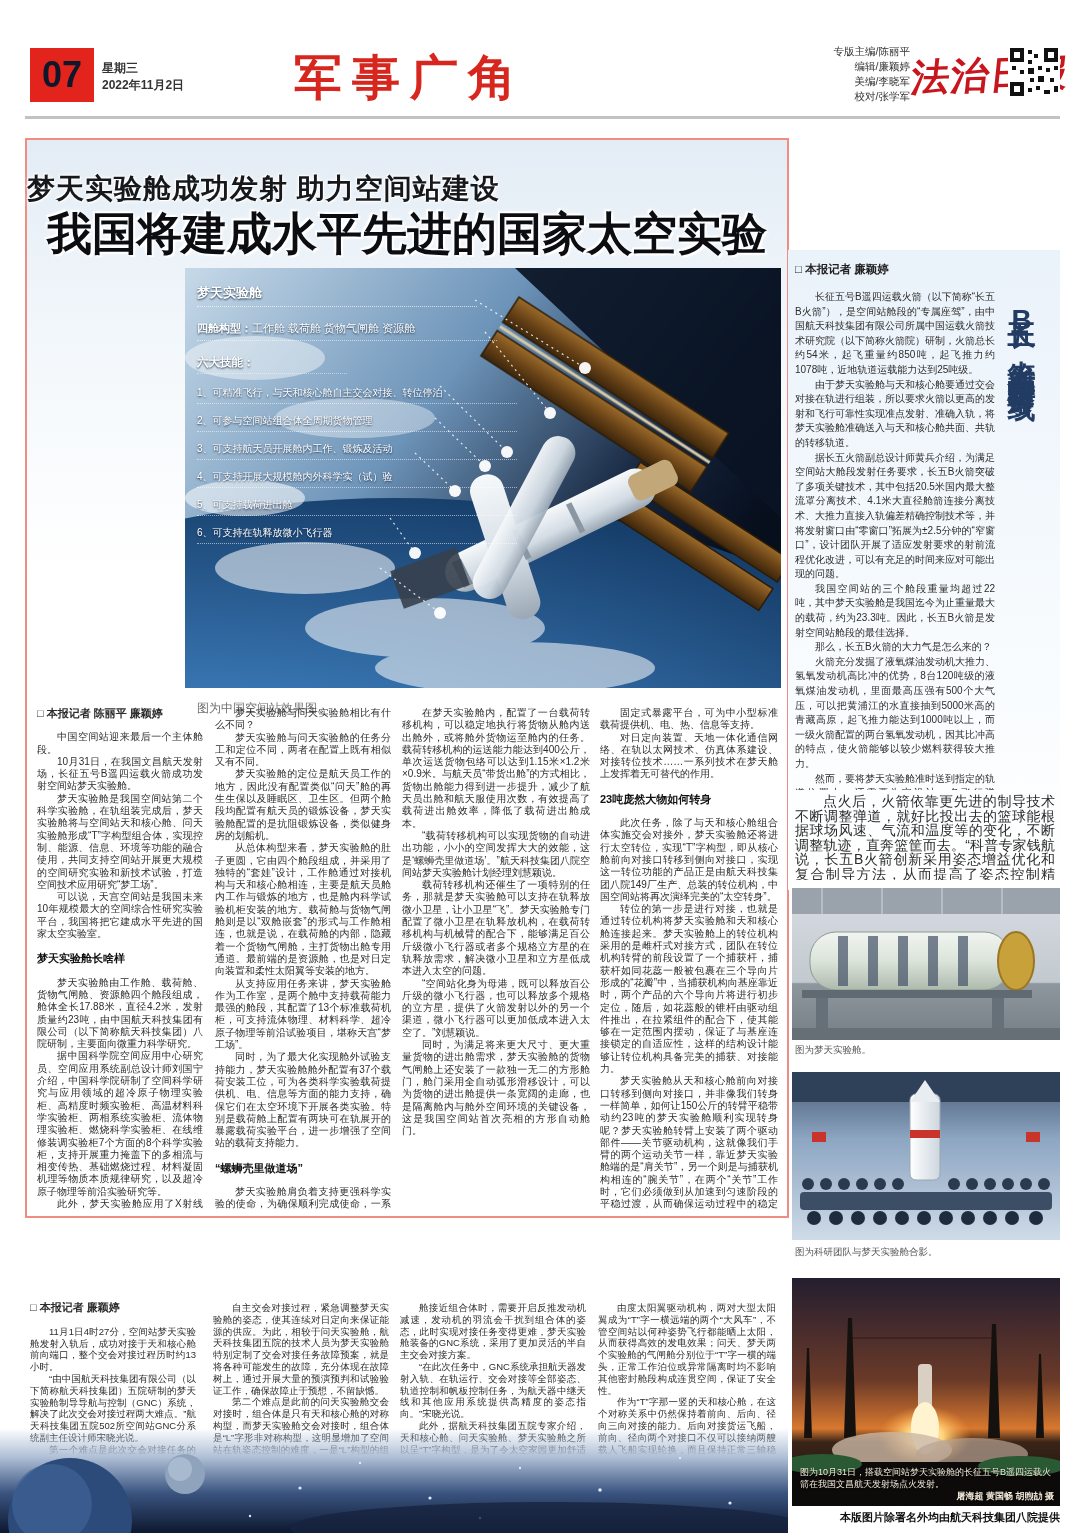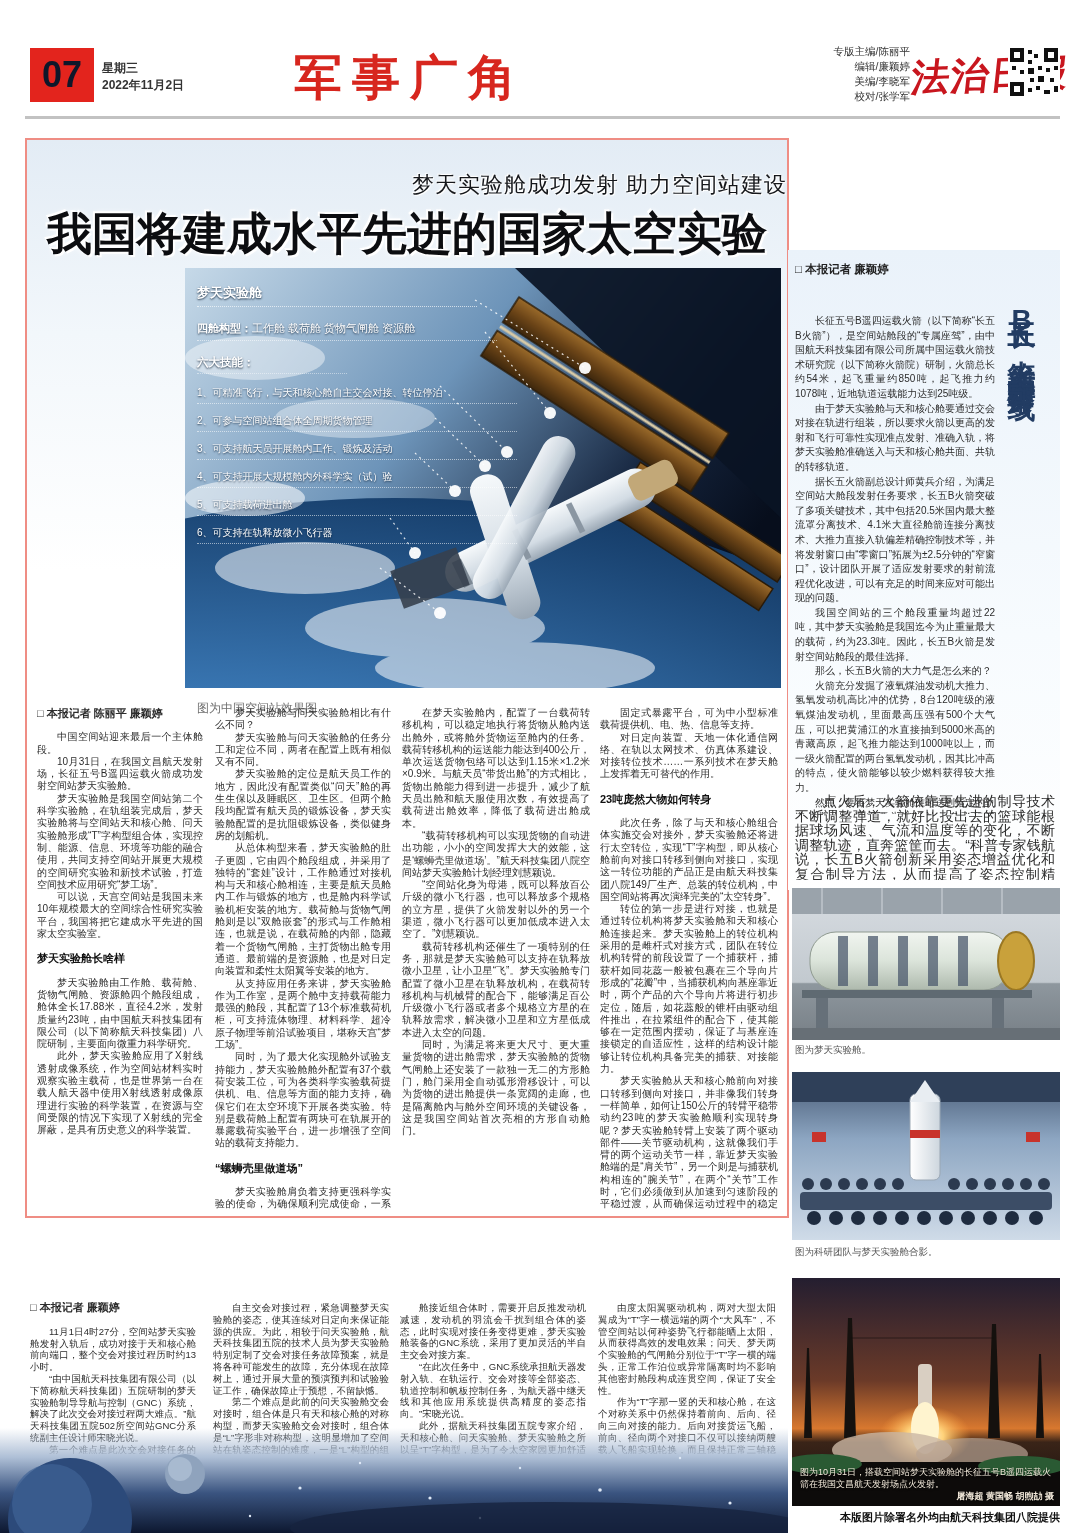--- a/index.html
+++ b/index.html
@@ -13,21 +13,21 @@
            font-size:48px;font-weight:900;color:#d7261e;letter-spacing:10px;}
   .staff{position:absolute;left:818px;top:44px;width:92px;font-size:10.5px;line-height:15px;color:#333;text-align:right;}
   .staff span{display:block;}
   .masthead{position:absolute;left:912px;top:50px;font-family:"Liberation Serif",serif;
            font-size:38px;font-weight:bold;color:#c8161e;transform:skewX(-8deg) rotate(-2deg);letter-spacing:1px;}
   .qr{position:absolute;left:1008px;top:46px;width:52px;height:52px;}
   .header-rule{position:absolute;left:25px;top:116px;width:1035px;height:3px;background:#c2c2c2;}
   
   .frame{position:absolute;left:25px;top:138px;width:760px;height:1076px;border:2px solid #ef8d84;
          background:linear-gradient(180deg,#e3ecf5 0%,#f2f7fb 18%,#ffffff 40%);}
-  .kicker{position:absolute;left:0;right:0;top:30px;text-align:right;font-size:22px;font-weight:normal;color:#16181c;
+  .kicker{position:absolute;left:0;right:0;top:30px;text-align:left;font-size:28px;font-weight:bold;color:#16181c;
           text-shadow:0 0 5px #fff,1px 1px 0 #fff,-1px -1px 0 #fff;letter-spacing:1px;}
   .headline{position:absolute;left:0;right:0;top:64px;text-align:center;font-size:45px;font-weight:900;color:#0c0d10;
           letter-spacing:0px;text-shadow:0 0 6px #fff,2px 2px 0 #fff,-2px -2px 0 #fff;}
   .photo{position:absolute;left:158px;top:128px;width:596px;height:420px;overflow:hidden;}
   .photo svg{position:absolute;left:0;top:0;}
   .overlay{position:absolute;left:12px;top:16px;width:330px;color:#fff;
            text-shadow:0 1px 2px rgba(0,20,40,.8);}
   .ov-title{font-size:13px;font-weight:bold;border-bottom:1px dotted rgba(255,255,255,.65);
             padding-bottom:4px;margin-bottom:14px;width:280px;}
   .ov-config{font-size:11px;margin-bottom:14px;border-bottom:1px dotted rgba(255,255,255,.55);padding-bottom:4px;width:300px;}
@@ -44,21 +44,21 @@
   .c3{left:375px;width:188px;}
   .c4{left:573px;width:178px;}
   .para{margin:0;text-indent:2em;}
   .byline{font-weight:bold;text-indent:0 !important;margin:0 0 12px 0;font-size:11px;}
   .subhead{font-weight:bold;font-size:11px;text-indent:0 !important;margin:12px 0 12px 0;color:#111;}
   
   .sidebar-bg{position:absolute;left:788px;top:250px;width:272px;height:640px;
        background:linear-gradient(180deg,#eaf2fa 0%,#f7fbfe 60%,#ffffff 100%);}
   .sb-byline{position:absolute;left:795px;top:262px;font-size:11.5px;font-weight:bold;color:#222;}
   .sb-text{position:absolute;left:795px;top:290px;width:200px;height:500px;overflow:hidden;
-       font-size:10px;line-height:14.6px;text-align:justify;color:#2c2c2c;margin-top:24px;}
+       font-size:10px;line-height:14.6px;text-align:justify;color:#2c2c2c;}
   .sb-wide{position:absolute;left:795px;top:794px;width:260px;height:86px;overflow:hidden;
        font-size:14px;line-height:14.6px;text-align:justify;color:#2c2c2c;}
   .sb-vtitle{position:absolute;left:1002px;top:298px;height:480px;writing-mode:vertical-rl;text-orientation:upright;
        font-size:28px;font-weight:900;color:#223c63;letter-spacing:3px;}
   .sb-img{position:absolute;left:792px;width:268px;overflow:hidden;}
   .sb-cap{position:absolute;left:795px;font-size:9.5px;color:#555;}
   .launch-cap{position:absolute;left:8px;right:6px;bottom:4px;font-size:9px;line-height:12px;color:#f2e9da;
        text-shadow:0 1px 2px rgba(0,0,0,.9);}
   .launch-credit{text-align:right;display:block;font-weight:bold;}
   .provider{position:absolute;left:795px;top:1510px;width:265px;font-size:11px;font-weight:bold;color:#111;text-align:right;}
@@ -224,37 +224,38 @@
     <div class="photo-cap">图为中国空间站效果图。</div>
 
     <div class="col c1">
         <p class="para byline">□ 本报记者 陈丽平 廉颖婷</p>
         <p class="para">中国空间站迎来最后一个主体舱段。</p>
         <p class="para">10月31日，在我国文昌航天发射场，长征五号B遥四运载火箭成功发射空间站梦天实验舱。</p>
         <p class="para">梦天实验舱是我国空间站第二个科学实验舱，在轨组装完成后，梦天实验舱将与空间站天和核心舱、问天实验舱形成“T”字构型组合体，实现控制、能源、信息、环境等功能的融合使用，共同支持空间站开展更大规模的空间研究实验和新技术试验，打造空间技术应用研究“梦工场”。</p>
         <p class="para">可以说，天宫空间站是我国未来10年规模最大的空间综合性研究实验平台，我国将把它建成水平先进的国家太空实验室。</p>
         <p class="para subhead">梦天实验舱长啥样</p>
         <p class="para">梦天实验舱由工作舱、载荷舱、货物气闸舱、资源舱四个舱段组成，舱体全长17.88米，直径4.2米，发射质量约23吨，由中国航天科技集团有限公司（以下简称航天科技集团）八院研制，主要面向微重力科学研究。</p>
+        <p class="para">据中国科学院空间应用中心研究员、空间应用系统副总设计师刘国宁介绍，中国科学院研制了空间科学研究与应用领域的超冷原子物理实验柜、高精度时频实验柜、高温材料科学实验柜、两相系统实验柜、流体物理实验柜、燃烧科学实验柜、在线维修装调实验柜7个方面的8个科学实验柜，支持开展重力掩盖下的多相流与相变传热、基础燃烧过程、材料凝固机理等物质本质规律研究，以及超冷原子物理等前沿实验研究等。</p>
         <p class="para">此外，梦天实验舱应用了X射线透射成像系统，作为空间站材料实时观察实验主载荷，也是世界第一台在载人航天器中使用X射线透射成像原理进行实验的科学装置，在资源与空间受限的情况下实现了X射线的完全屏蔽，是具有历史意义的科学装置。</p>
       </div>
     <div class="col c2">
         <p class="para">梦天实验舱与问天实验舱相比有什么不同？</p>
         <p class="para">梦天实验舱与问天实验舱的任务分工和定位不同，两者在配置上既有相似又有不同。</p>
         <p class="para">梦天实验舱的定位是航天员工作的地方，因此没有配置类似“问天”舱的再生生保以及睡眠区、卫生区。但两个舱段均配置有航天员的锻炼设备，梦天实验舱配置的是抗阻锻炼设备，类似健身房的划船机。</p>
         <p class="para">从总体构型来看，梦天实验舱的肚子更圆，它由四个舱段组成，并采用了独特的“套娃”设计，工作舱通过对接机构与天和核心舱相连，主要是航天员舱内工作与锻炼的地方，也是舱内科学试验机柜安装的地方。载荷舱与货物气闸舱则是以“双舱嵌套”的形式与工作舱相连，也就是说，在载荷舱的内部，隐藏着一个货物气闸舱，主打货物出舱专用通道。最前端的是资源舱，也是对日定向装置和柔性太阳翼等安装的地方。</p>
         <p class="para">从支持应用任务来讲，梦天实验舱作为工作室，是两个舱中支持载荷能力最强的舱段，其配置了13个标准载荷机柜，可支持流体物理、材料科学、超冷原子物理等前沿试验项目，堪称天宫“梦工场”。</p>
         <p class="para">同时，为了最大化实现舱外试验支持能力，梦天实验舱舱外配置有37个载荷安装工位，可为各类科学实验载荷提供机、电、信息等方面的能力支持，确保它们在太空环境下开展各类实验。特别是载荷舱上配置有两块可在轨展开的暴露载荷实验平台，进一步增强了空间站的载荷支持能力。</p>
         <p class="para subhead">“螺蛳壳里做道场”</p>
         <p class="para">梦天实验舱肩负着支持更强科学实验的使命，为确保顺利完成使命，一系列黑科技被应用在梦天实验舱上。</p>
       </div>
     <div class="col c3">
         <p class="para">在梦天实验舱内，配置了一台载荷转移机构，可以稳定地执行将货物从舱内送出舱外，或将舱外货物运至舱内的任务。载荷转移机构的运送能力能达到400公斤，单次运送货物包络可以达到1.15米×1.2米×0.9米。与航天员“带货出舱”的方式相比，货物出舱能力得到进一步提升，减少了航天员出舱和航天服使用次数，有效提高了载荷进出舱效率，降低了载荷进出舱成本。</p>
         <p class="para">“载荷转移机构可以实现货物的自动进出功能，小小的空间发挥大大的效能，这是‘螺蛳壳里做道场’。”航天科技集团八院空间站梦天实验舱计划经理刘慧颖说。</p>
+        <p class="para">载荷转移机构还催生了一项特别的任务，那就是梦天实验舱可以支持在轨释放微小卫星，让小卫星“飞”。梦天实验舱专门配置了微小卫星在轨释放机构，在载荷转移机构与机械臂的配合下，能够满足百公斤级微小飞行器或者多个规格立方星的在轨释放需求，解决微小卫星和立方星低成本进入太空的问题。</p>
         <p class="para">“空间站化身为母港，既可以释放百公斤级的微小飞行器，也可以释放多个规格的立方星，提供了火箭发射以外的另一个渠道，微小飞行器可以更加低成本进入太空了。”刘慧颖说。</p>
-        <p class="para">载荷转移机构还催生了一项特别的任务，那就是梦天实验舱可以支持在轨释放微小卫星，让小卫星“飞”。梦天实验舱专门配置了微小卫星在轨释放机构，在载荷转移机构与机械臂的配合下，能够满足百公斤级微小飞行器或者多个规格立方星的在轨释放需求，解决微小卫星和立方星低成本进入太空的问题。</p>
         <p class="para">同时，为满足将来更大尺寸、更大重量货物的进出舱需求，梦天实验舱的货物气闸舱上还安装了一款独一无二的方形舱门，舱门采用全自动弧形滑移设计，可以为货物的进出舱提供一条宽阔的走廊，也是隔离舱内与舱外空间环境的关键设备，这是我国空间站首次亮相的方形自动舱门。</p>
       </div>
     <div class="col c4">
         <p class="para">固定式暴露平台，可为中小型标准载荷提供机、电、热、信息等支持。</p>
         <p class="para">对日定向装置、天地一体化通信网络、在轨以太网技术、仿真体系建设、对接转位技术……一系列技术在梦天舱上发挥着无可替代的作用。</p>
         <p class="para subhead">23吨庞然大物如何转身</p>
         <p class="para">此次任务，除了与天和核心舱组合体实施交会对接外，梦天实验舱还将进行太空转位，实现“T”字构型，即从核心舱前向对接口转移到侧向对接口，实现这一转位功能的产品正是由航天科技集团八院149厂生产、总装的转位机构，中国空间站将再次演绎完美的“太空转身”。</p>
         <p class="para">转位的第一步是进行对接，也就是通过转位机构将梦天实验舱和天和核心舱连接起来。梦天实验舱上的转位机构采用的是雌杆式对接方式，团队在转位机构转臂的前段设置了一个捕获杆，捕获杆如同花蕊一般被包裹在三个导向片形成的“花瓣”中，当捕获机构向基座靠近时，两个产品的六个导向片将进行初步定位，随后，如花蕊般的锥杆由驱动组件推出，在拉紧组件的配合下，使其能够在一定范围内摆动，保证了与基座连接锁定的自适应性，这样的结构设计能够让转位机构具备完美的捕获、对接能力。</p>
         <p class="para">梦天实验舱从天和核心舱前向对接口转移到侧向对接口，并非像我们转身一样简单，如何让150公斤的转臂平稳带动约23吨的梦天实验舱顺利实现转身呢？梦天实验舱转臂上安装了两个驱动部件——关节驱动机构，这就像我们手臂的两个运动关节一样，靠近梦天实验舱端的是“肩关节”，另一个则是与捕获机构相连的“腕关节”，在两个“关节”工作时，它们必须做到从加速到匀速阶段的平稳过渡，从而确保运动过程中的稳定性。</p>
       </div>

